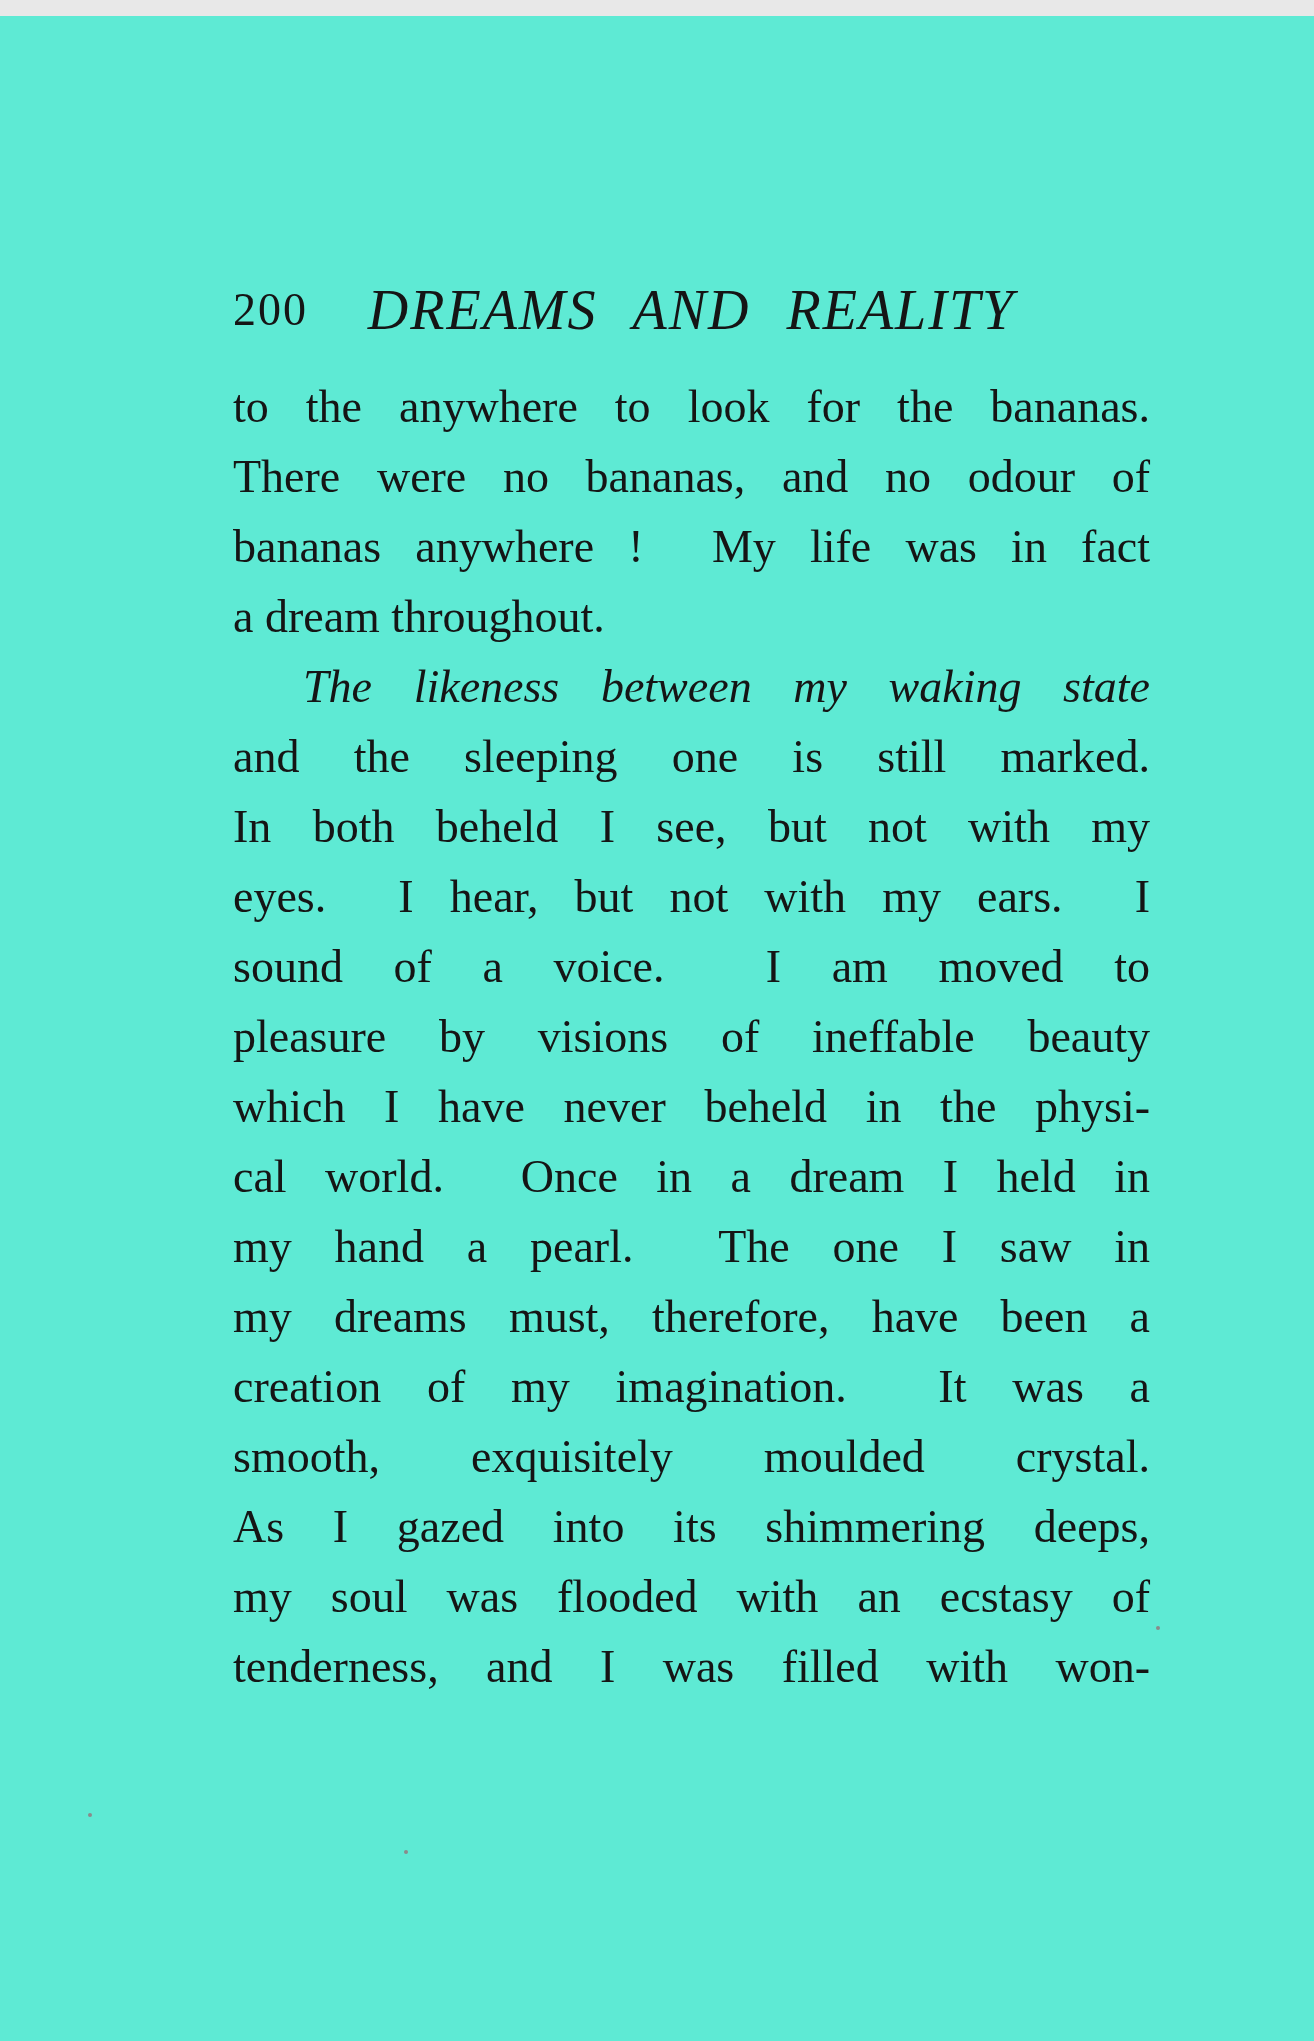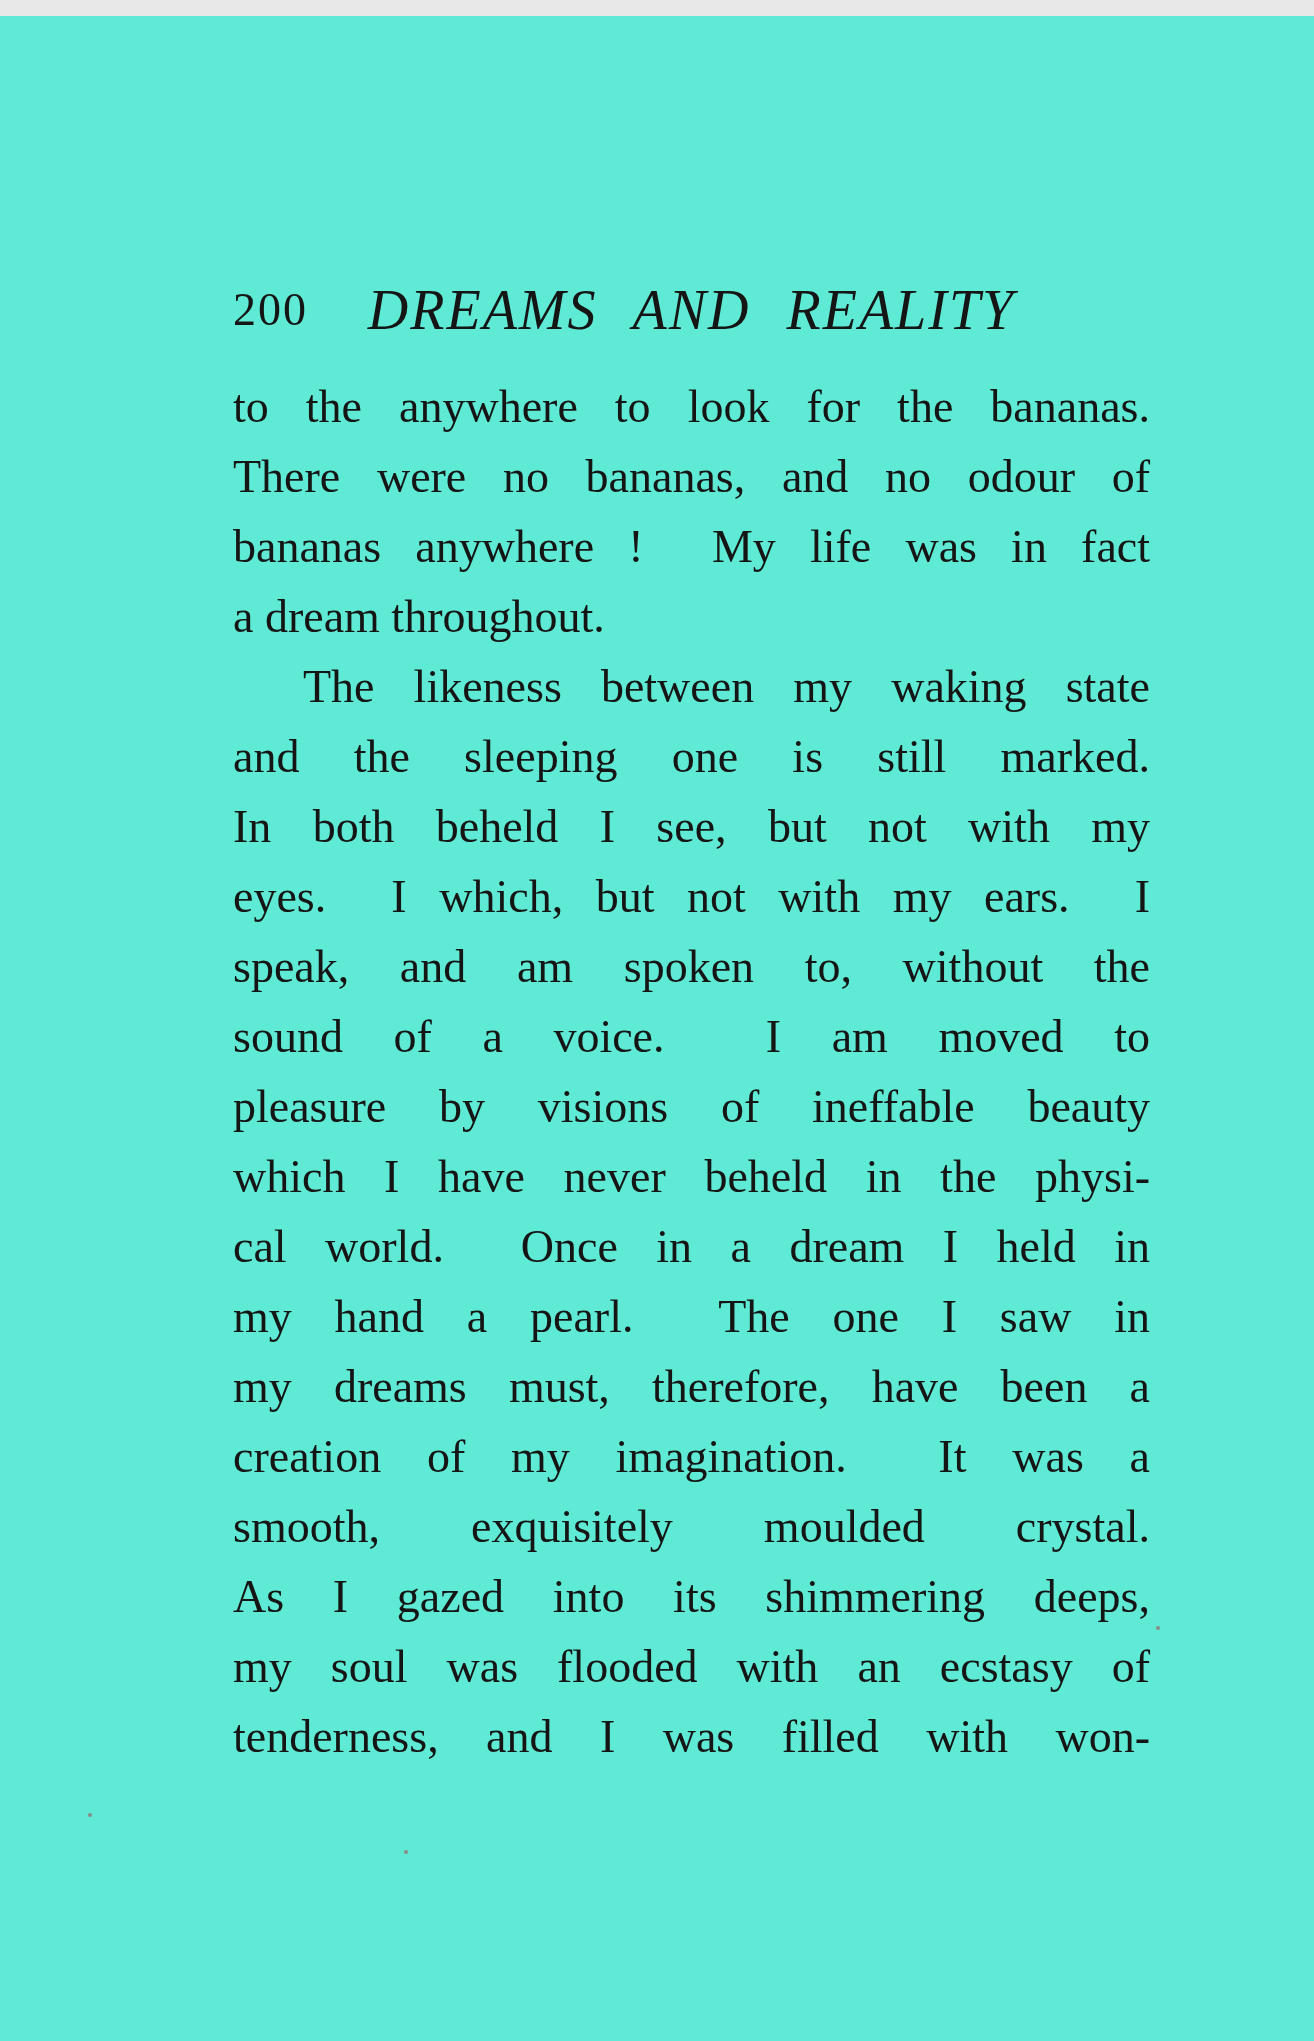--- a/index.html
+++ b/index.html
@@ -56,20 +56,21 @@
     text-align: justify;
     text-align-last: justify;
     text-justify: inter-word;
   }
   .line.nojust {
     text-align: right;
     text-align-last: left;
   }
   .line.indent {
     text-indent: 70px;
+    font-style: italic;
   }
   .speck {
     position: absolute;
     width: 4px;
     height: 4px;
     border-radius: 50%;
     background: #8b8b8b;
   }
 </style>
 </head>
@@ -80,22 +81,21 @@
     <span class="pagenum">200</span><span class="title">DREAMS AND REALITY</span>
   </div>
   <div class="bodytext" id="body-lines">
       <div class="line">to the anywhere to look for the bananas.</div>
       <div class="line">There were no bananas, and no odour of</div>
       <div class="line">bananas anywhere !  My life was in fact</div>
       <div class="line nojust">a dream throughout.</div>
       <div class="line indent">The likeness between my waking state</div>
       <div class="line">and the sleeping one is still marked.</div>
       <div class="line">In both beheld I see, but not with my</div>
-      <div class="line">eyes.  I which, but not with my ears.  I</div>
-      <div class="line">speak, and am spoken to, without the</div>
+      <div class="line">eyes.  I hear, but not with my ears.  I</div>
       <div class="line">sound of a voice.  I am moved to</div>
       <div class="line">pleasure by visions of ineffable beauty</div>
       <div class="line">which I have never beheld in the physi-</div>
       <div class="line">cal world.  Once in a dream I held in</div>
       <div class="line">my hand a pearl.  The one I saw in</div>
       <div class="line">my dreams must, therefore, have been a</div>
       <div class="line">creation of my imagination.  It was a</div>
       <div class="line">smooth, exquisitely moulded crystal.</div>
       <div class="line">As I gazed into its shimmering deeps,</div>
       <div class="line">my soul was flooded with an ecstasy of</div>

